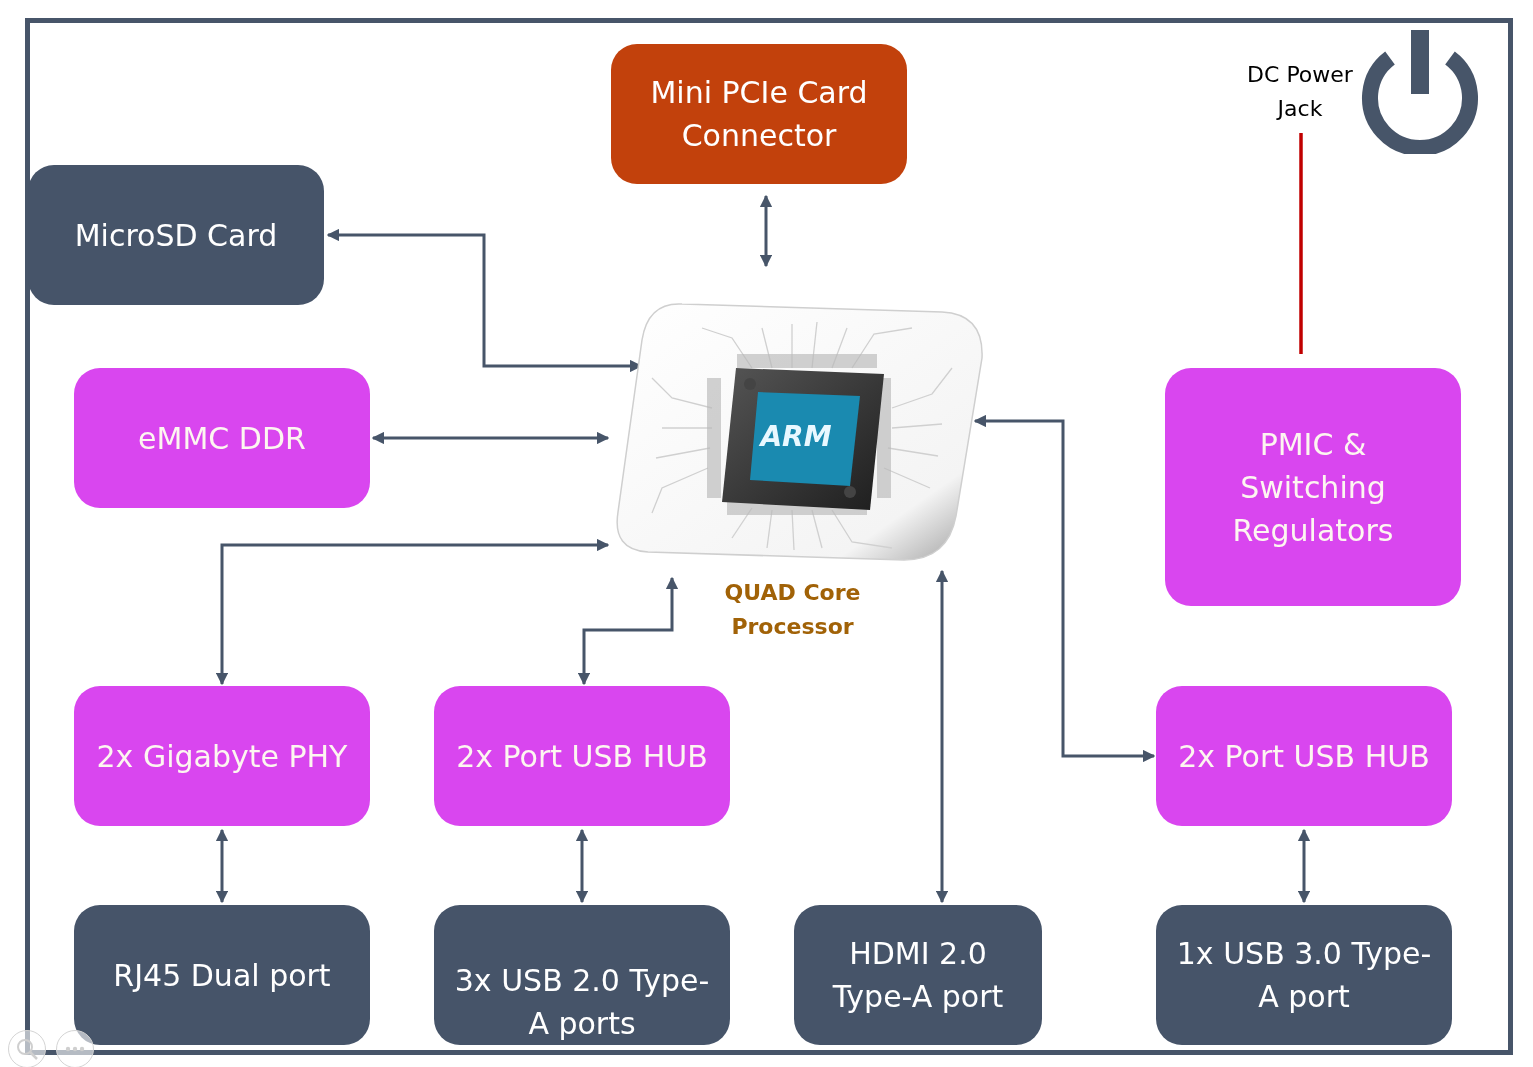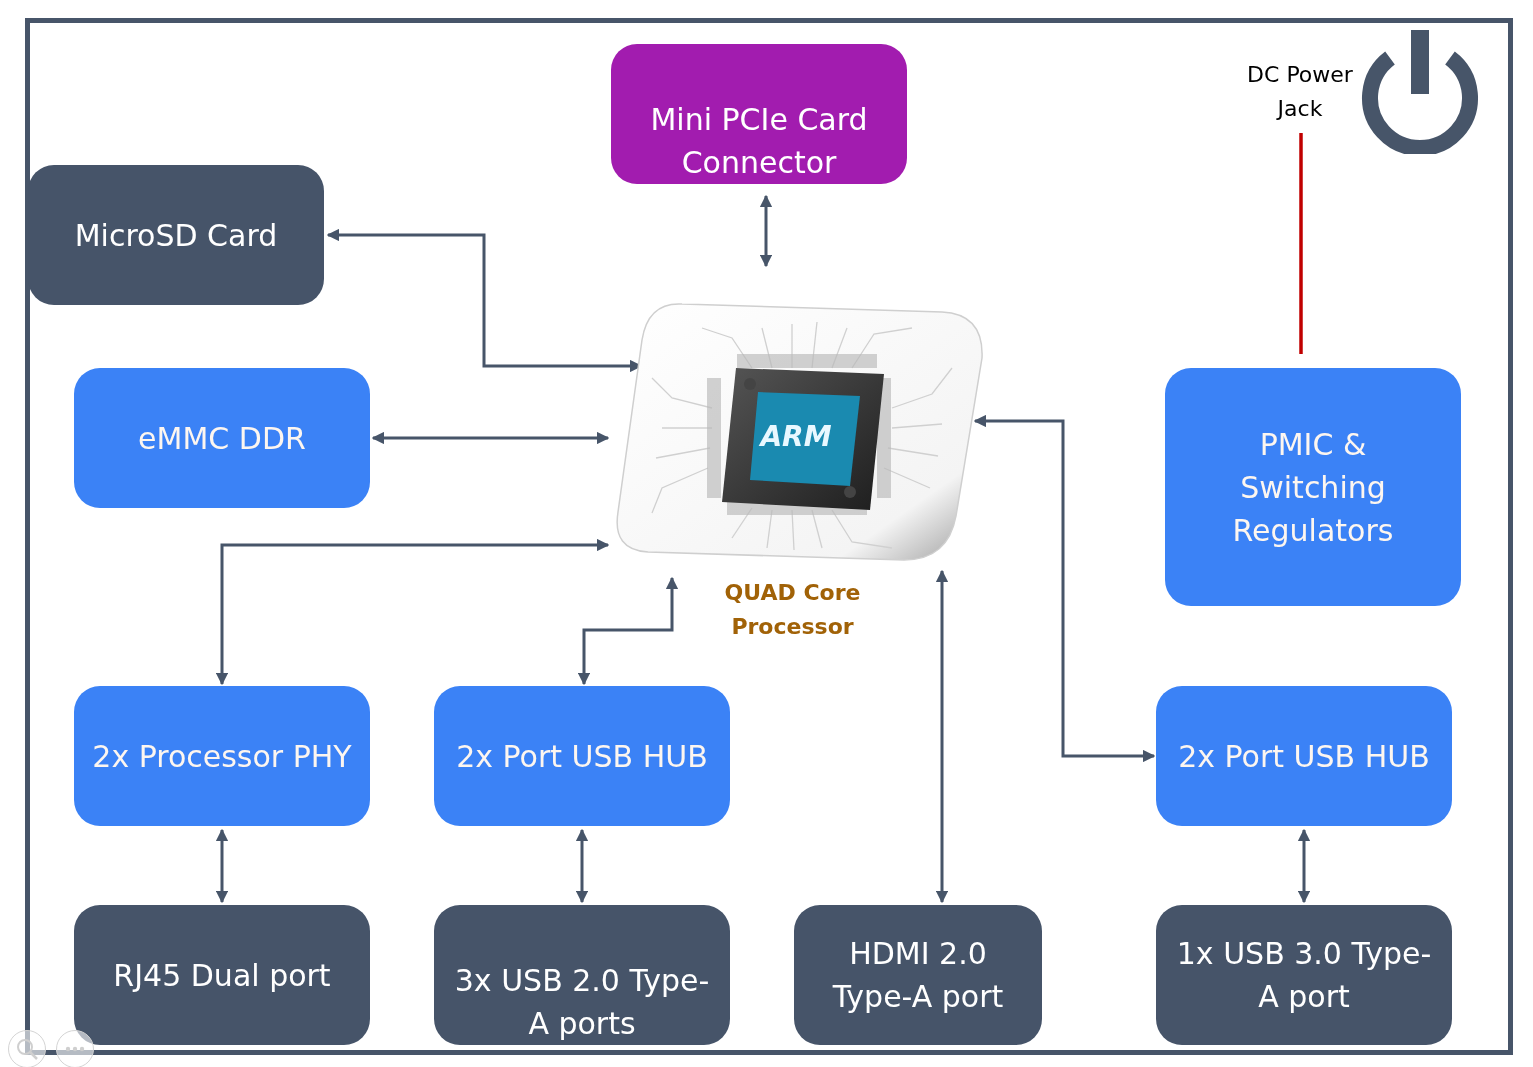--- a/index.html
+++ b/index.html
@@ -1,22 +1,22 @@
 <!DOCTYPE html>
 <html><head>
 <meta charset="utf-8">
 <style>
   html, body { margin: 0; padding: 0; background: #ffffff; }
   body { width: 1533px; height: 1067px; position: relative; overflow: hidden; font-family: "DejaVu Sans", "Liberation Sans", sans-serif; }
   .frame { position: absolute; left: 25px; top: 18px; width: 1478px; height: 1027px; border: 5px solid #475569; box-sizing: content-box; }
   svg.wires { position: absolute; left: 0; top: 0; width: 1533px; height: 1067px; }
   .box { position: absolute; border-radius: 26px; display: flex; align-items: center; justify-content: center; text-align: center; color: #ffffff; font-size: 30px; line-height: 43px; box-sizing: border-box; padding: 0 10px; white-space: pre-line; }
   .navy { background: #465469; }
-  .orange { background: #3b82f6; color: #fdf6f0; }
-  .dark { background: #a21caf; align-items: flex-end; }
+  .orange { background: #d946ef; color: #fdf6f0; }
+  .dark { background: #c2410c; }
   .chip { position: absolute; left: 612px; top: 298px; width: 372px; height: 270px; }
   .cpu-label { position: absolute; left: 700px; top: 576px; width: 185px; text-align: center; color: #a16207; font-weight: bold; font-size: 22px; line-height: 34px; white-space: pre-line; }
   .dc-label { position: absolute; left: 1230px; top: 58px; width: 140px; text-align: center; color: #000000; font-size: 22px; line-height: 34px; white-space: pre-line; }
   .power { position: absolute; left: 1358px; top: 28px; width: 124px; height: 126px; }
   .viewer-btn { position: absolute; top: 1030px; width: 36px; height: 36px; border-radius: 50%; border: 1.5px solid #d4d4d4; background: rgba(255,255,255,0.6); }
 </style>
 </head>
 <body>
 
 <div class="frame"></div>
@@ -42,21 +42,21 @@
   <path d="M1301 133 L1301 354" stroke="#C00000" stroke-width="3.5" fill="none"></path>
 </svg>
 
 <div class="box dark" style="left:611px;top:44px;width:296px;height:140px;"><span>Mini PCIe Card
 Connector</span></div>
 <div class="box navy" style="left:28px;top:165px;width:296px;height:140px;"><span>MicroSD Card</span></div>
 <div class="box orange" style="left:74px;top:368px;width:296px;height:140px;"><span>eMMC DDR</span></div>
 <div class="box orange" style="left:1156px;top:368px;width:296px;height:238px;margin-left:9px;"><span>PMIC &amp;
 Switching
 Regulators</span></div>
-<div class="box orange" style="left:74px;top:686px;width:296px;height:140px;"><span>2x Processor PHY</span></div>
+<div class="box orange" style="left:74px;top:686px;width:296px;height:140px;"><span>2x Gigabyte PHY</span></div>
 <div class="box orange" style="left:434px;top:686px;width:296px;height:140px;"><span>2x Port USB HUB</span></div>
 <div class="box orange" style="left:1156px;top:686px;width:296px;height:140px;"><span>2x Port USB HUB</span></div>
 <div class="box navy" style="left:74px;top:905px;width:296px;height:140px;"><span>RJ45 Dual port</span></div>
 <div class="box navy" style="left:434px;top:905px;width:296px;height:140px;align-items:flex-end;"><span>3x USB 2.0  Type-
 A ports</span></div>
 <div class="box navy" style="left:794px;top:905px;width:248px;height:140px;"><span>HDMI 2.0
 Type-A port</span></div>
 <div class="box navy" style="left:1156px;top:905px;width:296px;height:140px;"><span>1x USB 3.0 Type-
 A port</span></div>
 

